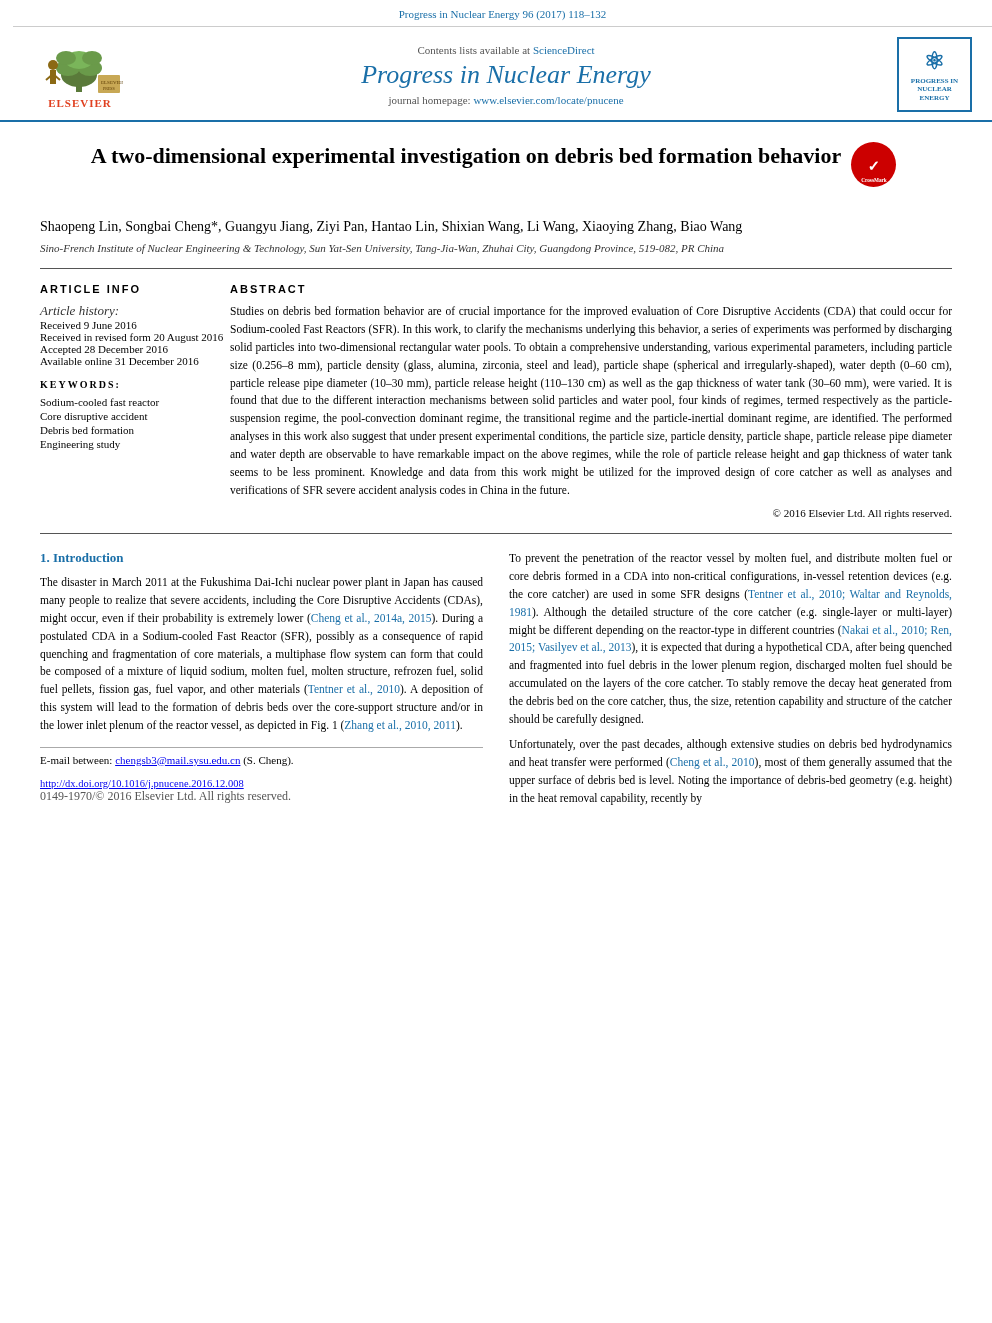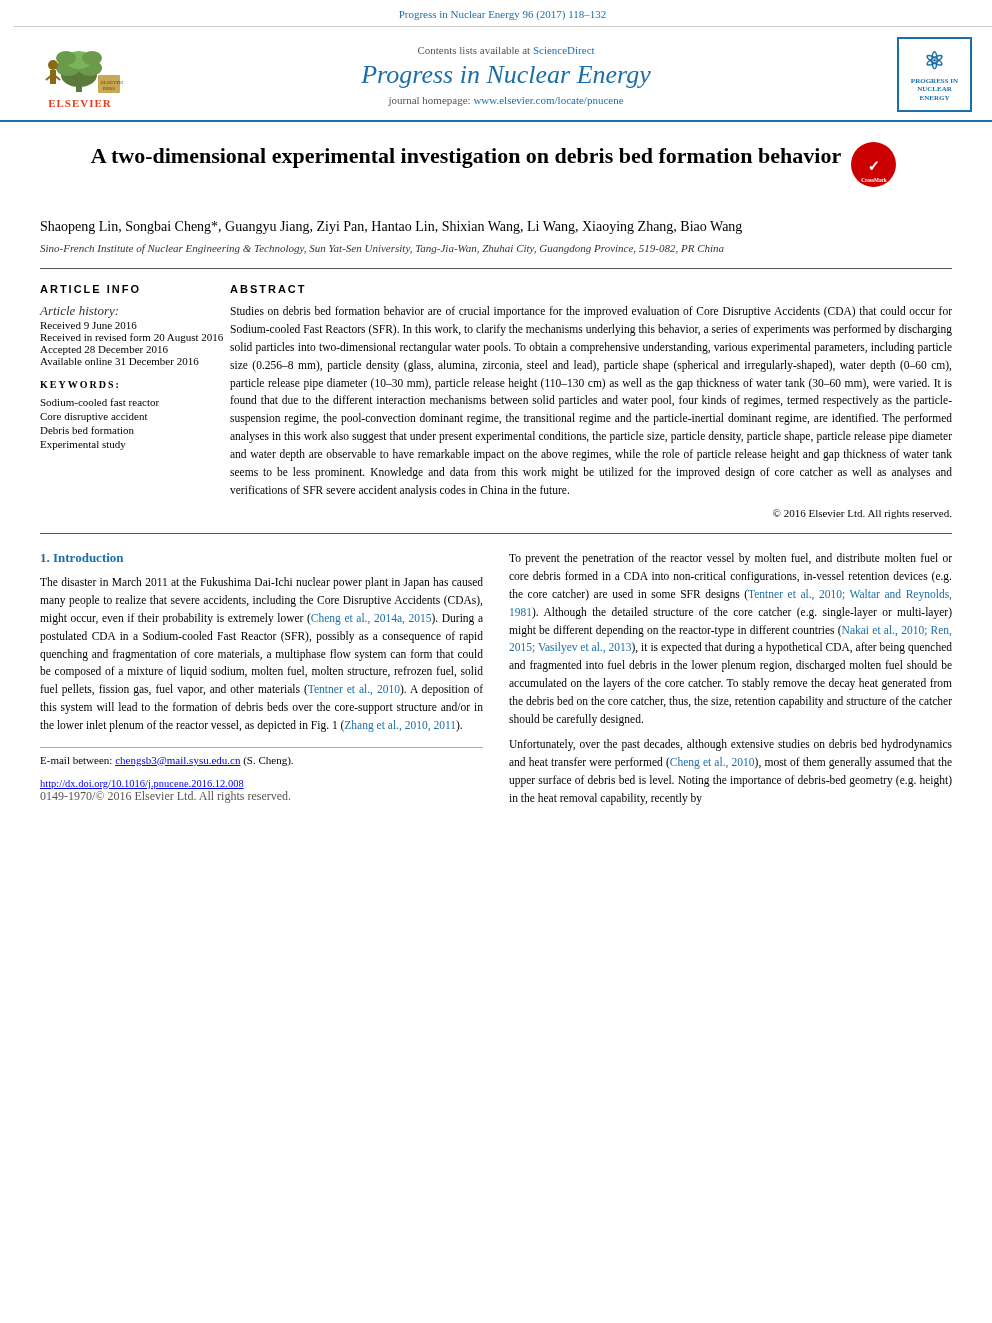--- a/index.html
+++ b/index.html
@@ -346,21 +346,21 @@
         <div class="info-value">Received 9 June 2016</div>
         <div class="info-value">Received in revised form 20 August 2016</div>
         <div class="info-value">Accepted 28 December 2016</div>
         <div class="info-value">Available online 31 December 2016</div>
       </div>
       <div class="keywords-section">
         <h4>Keywords:</h4>
         <div class="keyword-item">Sodium-cooled fast reactor</div>
         <div class="keyword-item">Core disruptive accident</div>
         <div class="keyword-item">Debris bed formation</div>
-        <div class="keyword-item">Experimental study</div>
+        <div class="keyword-item">Engineering study</div>
       </div>
     </div>
     <div class="abstract-section">
       <h4>ABSTRACT</h4>
       <div class="abstract-text">Studies on debris bed formation behavior are of crucial importance for the improved evaluation of Core Disruptive Accidents (CDA) that could occur for Sodium-cooled Fast Reactors (SFR). In this work, to clarify the mechanisms underlying this behavior, a series of experiments was performed by discharging solid particles into two-dimensional rectangular water pools. To obtain a comprehensive understanding, various experimental parameters, including particle size (0.256–8 mm), particle density (glass, alumina, zirconia, steel and lead), particle shape (spherical and irregularly-shaped), water depth (0–60 cm), particle release pipe diameter (10–30 mm), particle release height (110–130 cm) as well as the gap thickness of water tank (30–60 mm), were varied. It is found that due to the different interaction mechanisms between solid particles and water pool, four kinds of regimes, termed respectively as the particle-suspension regime, the pool-convection dominant regime, the transitional regime and the particle-inertial dominant regime, are identified. The performed analyses in this work also suggest that under present experimental conditions, the particle size, particle density, particle shape, particle release pipe diameter and water depth are observable to have remarkable impact on the above regimes, while the role of particle release height and gap thickness of water tank seems to be less prominent. Knowledge and data from this work might be utilized for the improved design of core catcher as well as analyses and verifications of SFR severe accident analysis codes in China in the future.</div>
       <div class="copyright-line">© 2016 Elsevier Ltd. All rights reserved.</div>
     </div>
   </div>
 
   <div class="two-col">

